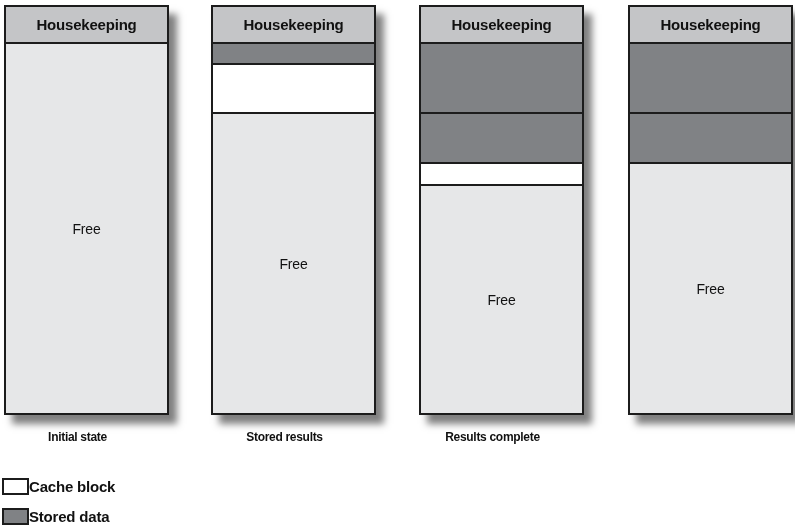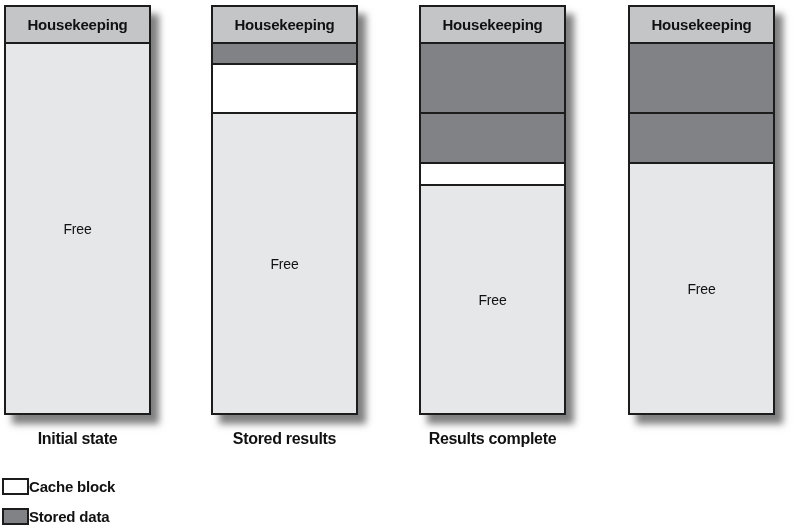--- a/index.html
+++ b/index.html
@@ -15,21 +15,21 @@
     color: #111111;
   }
   .fig {
     position: relative;
     width: 795px;
     height: 532px;
   }
   .column {
     position: absolute;
     top: 5px;
-    width: 147px;
+    width: 165px;
     height: 410px;
     box-sizing: border-box;
     border: 2px solid var(--border);
     background: var(--free);
     display: flex;
     flex-direction: column;
     box-shadow: 8px 9px 7px rgba(0,0,0,0.5);
   }
   .header {
     flex: none;
@@ -68,21 +68,21 @@
   .seg-free {
     background: var(--free);
     flex: 1 1 auto;
     border-radius: 31px;
   }
   .caption {
     position: absolute;
     top: 430px;
     width: 147px;
     text-align: center;
-    font-size: 16px;
+    font-size: 12px;
     font-weight: 700;
     letter-spacing: -0.3px;
     white-space: nowrap;
   }
   .legend-item {
     position: absolute;
     left: 2px;
     display: flex;
     align-items: center;
     gap: 0;

